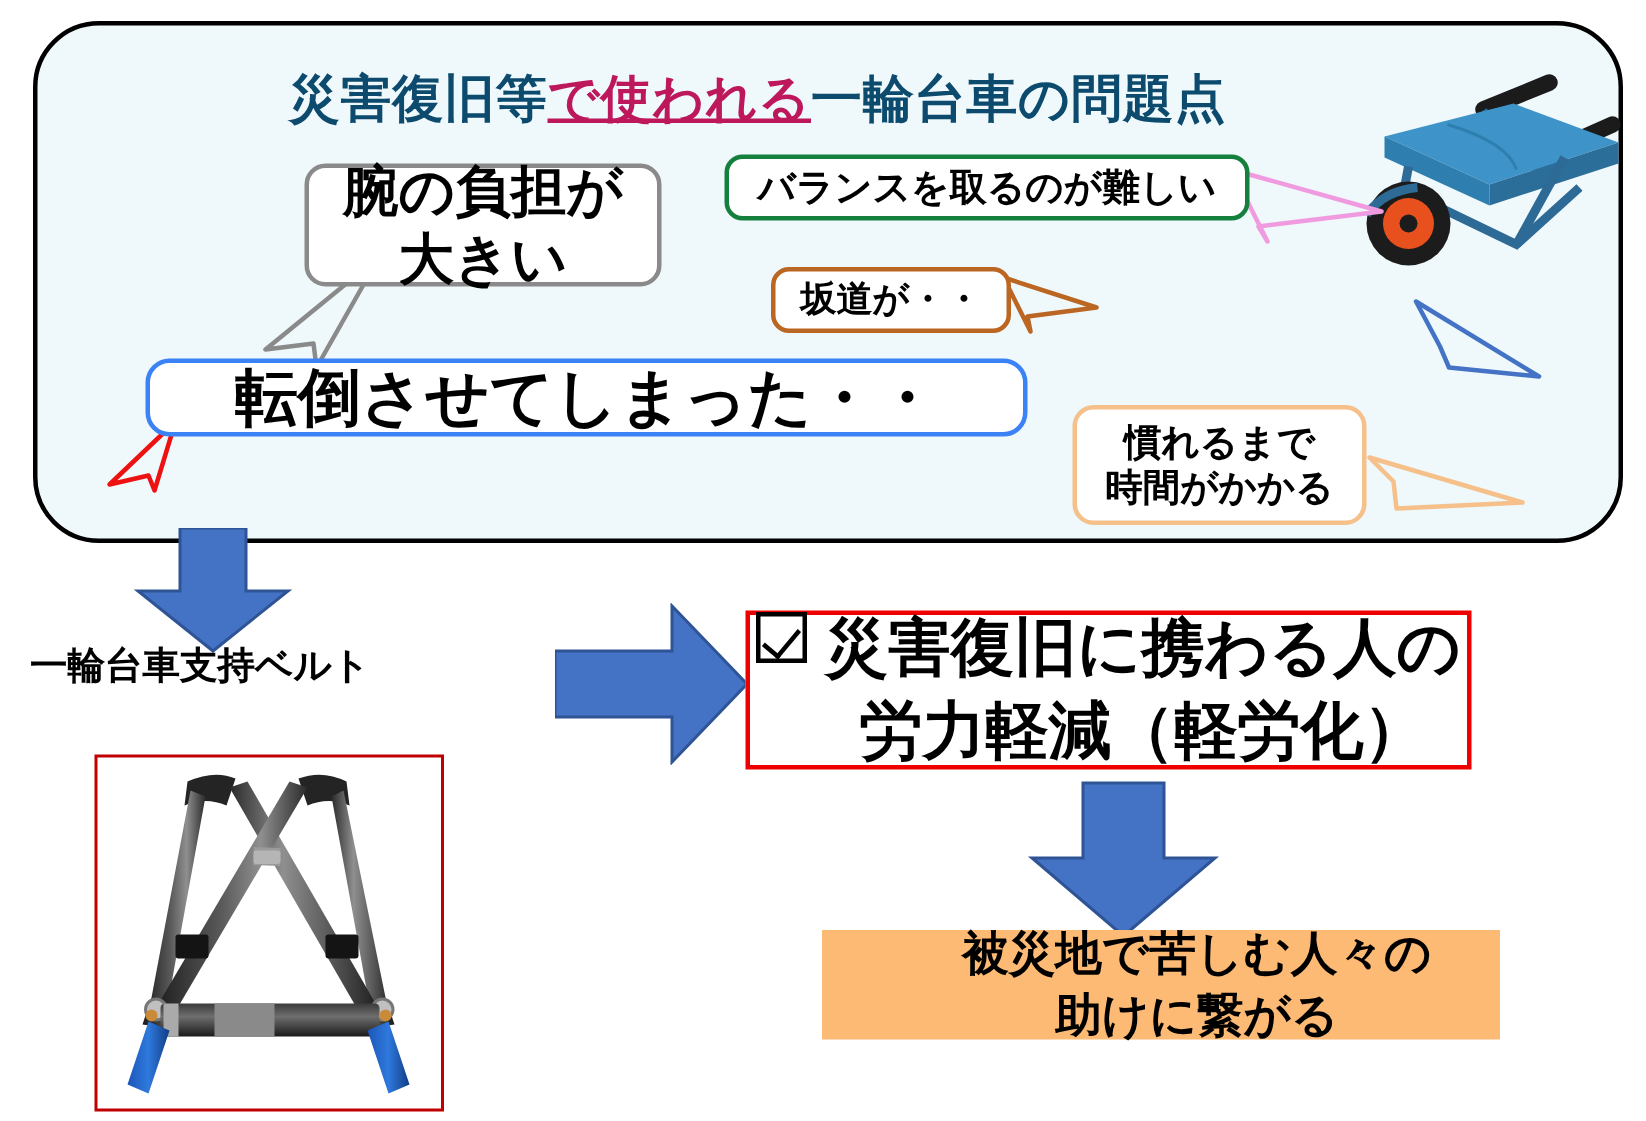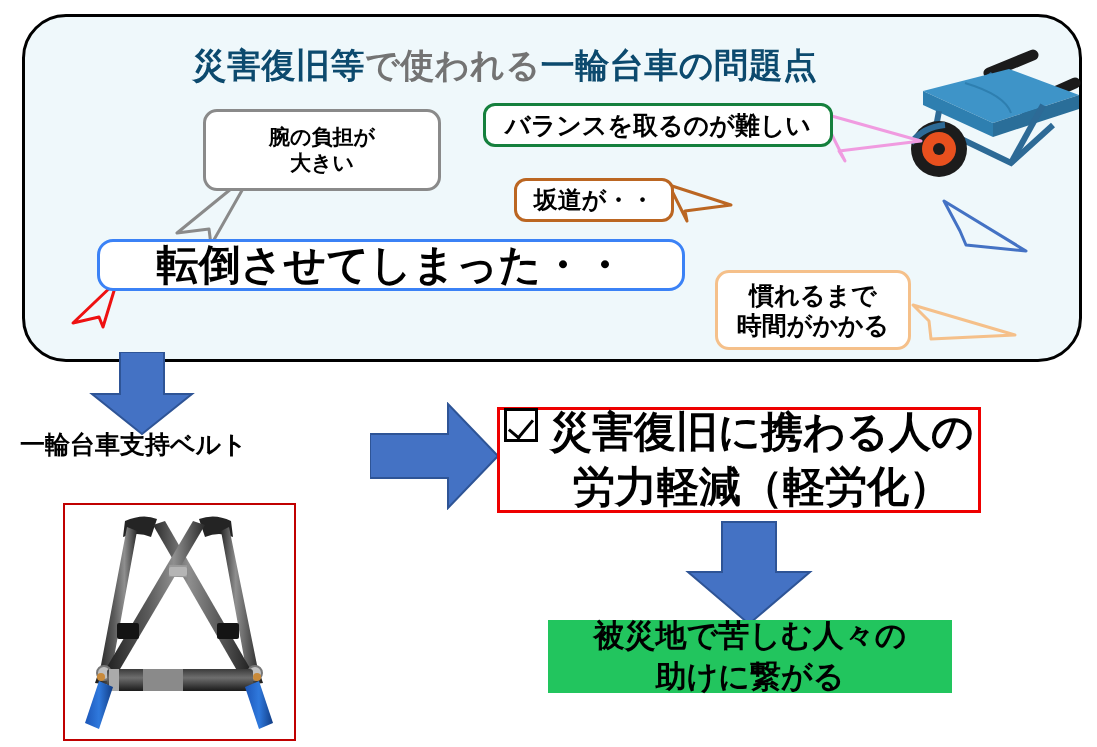--- a/index.html
+++ b/index.html
@@ -17,33 +17,33 @@
     box-sizing:border-box;
   }
 
   
   .title{
     position:absolute;left:40px;top:26px;width:880px;
     text-align:center;font-size:34px;font-weight:bold;letter-spacing:.5px;
     white-space:nowrap;
   }
   .title .red{color:#0c4a6e;}
-  .title .blk{color:#737373;}
+  .title .blk{color:#be185d;text-decoration:underline;}
 
   
   .bubble{
     position:absolute;box-sizing:border-box;background:#fff;
     display:flex;align-items:center;justify-content:center;
     font-weight:bold;line-height:1.22;text-align:center;color:#000;
   }
   .tail{position:absolute;pointer-events:none;}
 
   
   #b-arm{left:178px;top:92px;width:238px;height:82px;
-    border:3px solid #8A8A8A;border-radius:14px;font-size:21px;padding:0 2px;}
+    border:3px solid #8A8A8A;border-radius:14px;font-size:37px;padding:0 2px;}
   #t-arm{left:140px;top:150px;width:90px;height:80px;}
 
   
   #b-balance{left:458px;top:86px;width:350px;height:44px;
     border:3px solid #15803d;border-radius:12px;font-size:25px;}
   #t-balance{left:790px;top:92px;width:110px;height:56px;}
 
   
   #b-slope{left:489px;top:161px;width:160px;height:44px;
     border:3px solid #BB6622;border-radius:12px;font-size:24px;}
@@ -101,22 +101,22 @@
   }
   .checkbox::after{
     content:"";position:absolute;left:7px;top:3px;width:11px;height:21px;
     border-right:3px solid #000;border-bottom:3px solid #000;
     transform:rotate(40deg);
   }
 
   
   #final-box{
     position:absolute;left:548px;top:620px;width:404px;height:73px;
-    background:#22c55e;display:flex;align-items:center;justify-content:center;
-    text-align:center;font-size:31px;font-weight:bold;line-height:1.3;color:#000;
+    background:#fdba74;display:flex;align-items:center;justify-content:center;
+    text-align:center;font-size:31px;font-weight:bold;line-height:1.3;color:#000;padding-left:48px;
   }
 </style>
 </head>
 <body>
 
 <div id="stage">
 
   <div class="panel">
 
     <div class="title">

